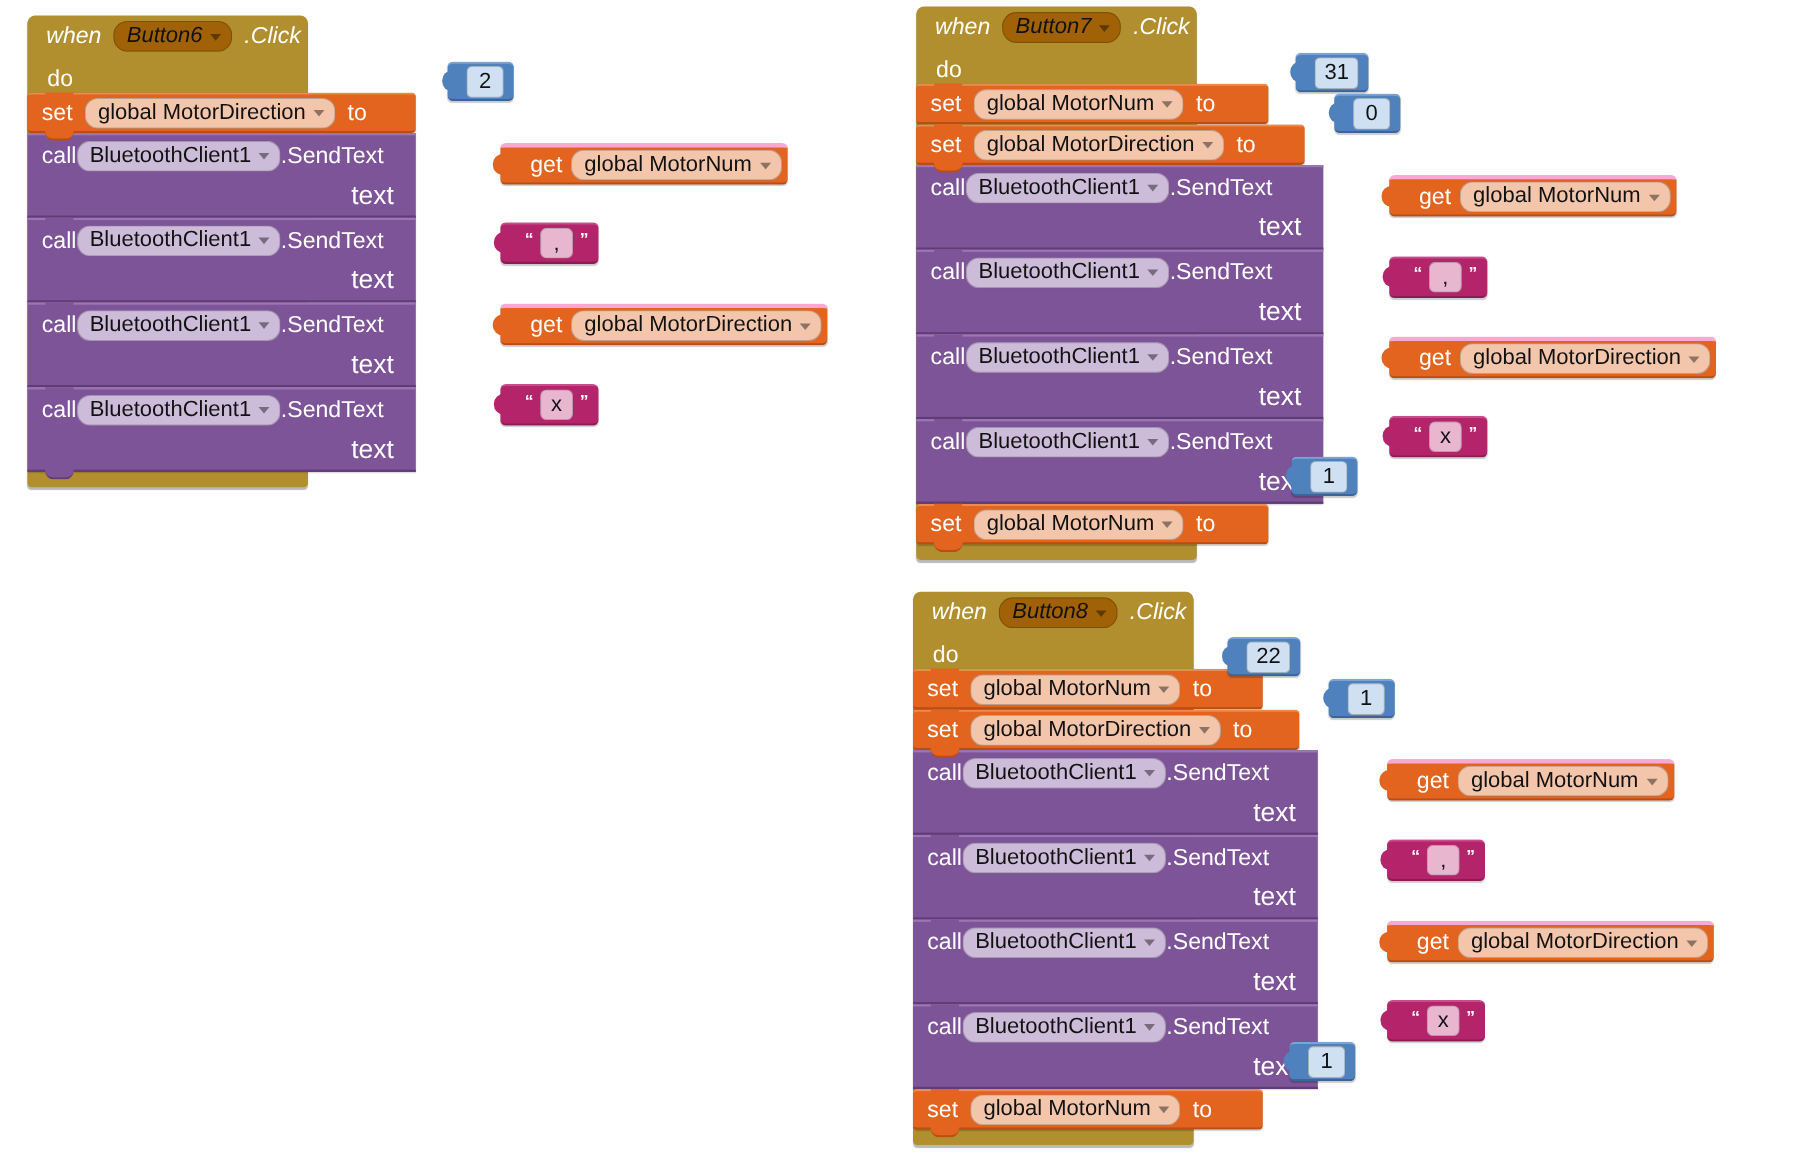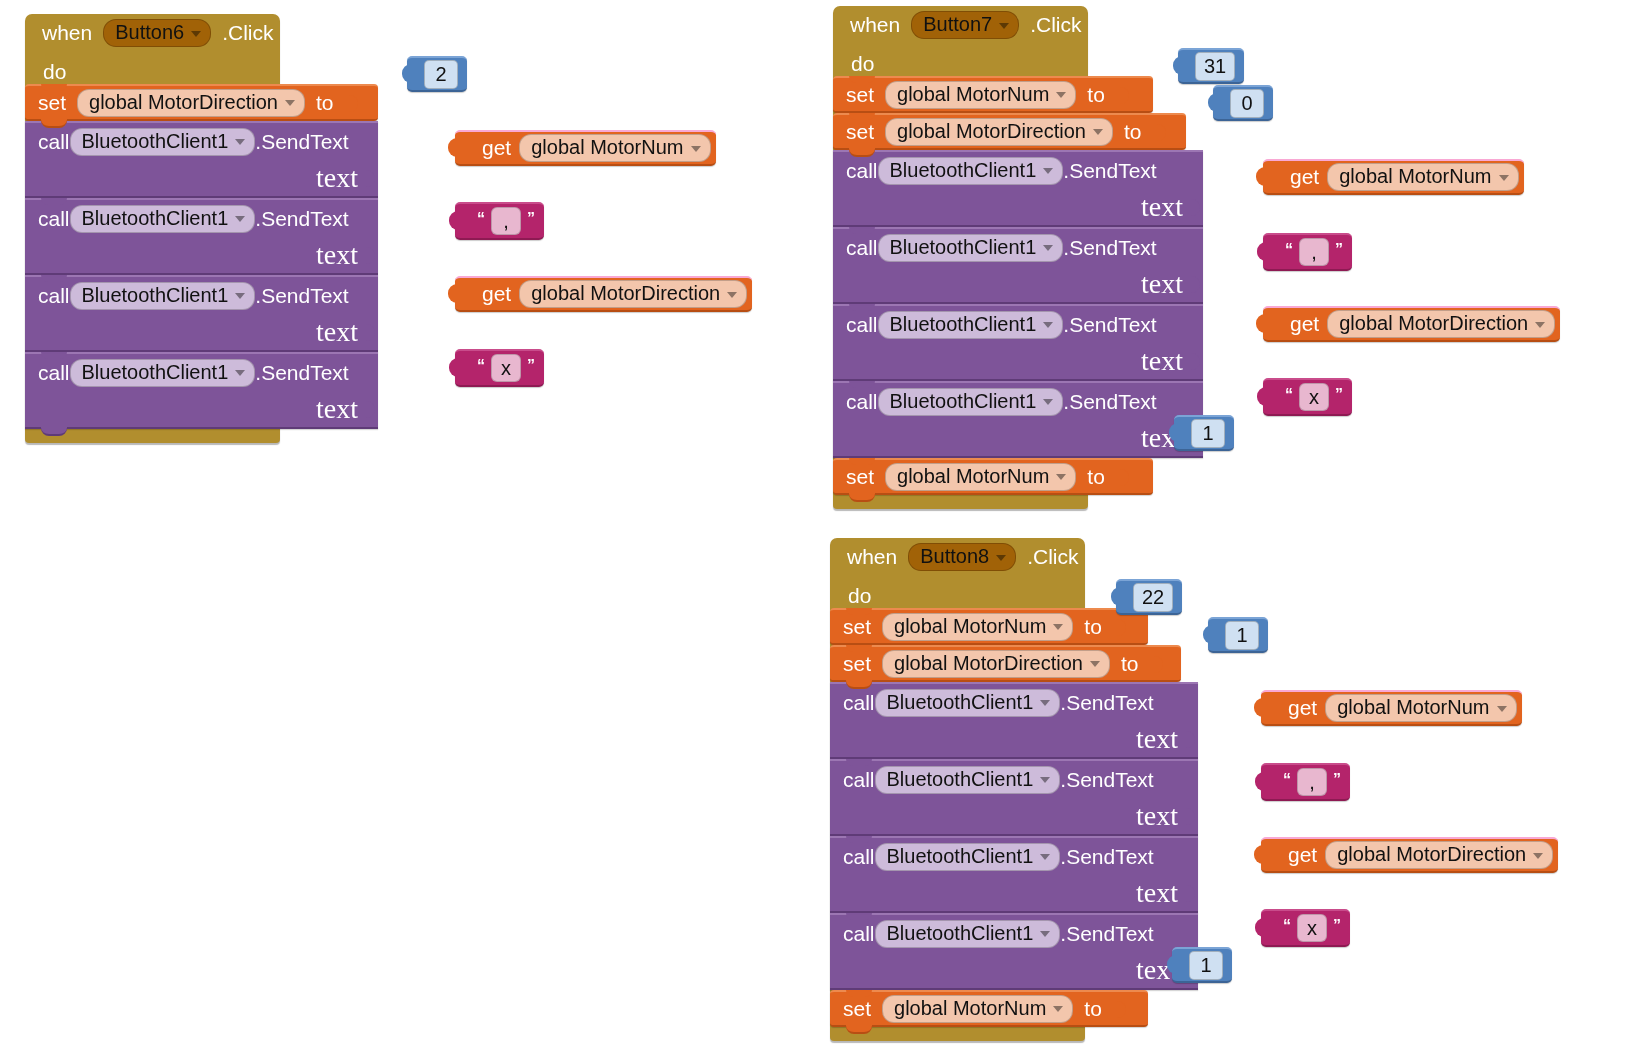--- a/index.html
+++ b/index.html
@@ -15,21 +15,21 @@
   
   .event{
     background:#B18E2E;
     border-radius:7px 7px 4px 4px;
     box-shadow:0 2px 1px rgba(0,0,0,.28);
     padding:0;
   }
   .event-head{
     display:flex;align-items:center;gap:11px;
     height:38px;padding:0 14px 0 17px;
-    color:#ffffff;font-size:21px;
+    color:#ffffff;font-size:21px;font-style:italic;
   }
   .event-body{
     display:flex;align-items:flex-start;
     padding:0 0 14px 0;
     flex-direction:column;
   }
   .do-label{
     color:#ffffff;font-size:21px;
     padding:8px 0 0 18px;width:54px;flex:none;
   }
@@ -87,21 +87,21 @@
   }
   .call-blk .notch-bot{background:#7E5499;border-bottom:2px solid #5F3B77;}
   .call-top{
     display:flex;align-items:center;
     height:37px;padding:0 12px 0 13px;
   }
   .call-arg{
     display:flex;align-items:center;justify-content:flex-end;
     height:36px;padding:0 0 0 12px;position:relative;
   }
-  .arg-label{font-size:28px;color:#ffffff;padding-right:4px;font-family:Liberation Serif, serif;}
+  .arg-label{font-size:24px;color:#ffffff;padding-right:4px;}
 
   
   .socket{
     width:14px;height:22px;flex:none;position:relative;margin-left:2px;
   }
   .socket::after{
     content:"";position:absolute;left:0;top:3px;
     width:11px;height:17px;border-radius:0 9px 9px 0;
     background:#ffffff;
   }
@@ -128,21 +128,21 @@
   }
   .num .plug::before{background:#4F81BD;}
   .num .numfield{
     background:#CFE0F2;border:1px solid rgba(0,0,0,.22);border-radius:5px;
     font-size:20px;color:#111;padding:0px 8px 1px;line-height:26px;min-width:16px;
     text-align:center;
   }
 
   
   .getv{
-    background:#E2641F;border-top:2px solid #f9a8d4;border-bottom:2px solid #B84E13;
+    background:#E2641F;border-top:4px solid #f9a8d4;border-bottom:2px solid #B84E13;
     border-radius:5px;height:32px;padding:0 5px 0 2px;gap:8px;text-align:center;
   }
   .getv .plug::before{background:#E2641F;}
   .getv .kw{color:#fff;font-size:21px;padding-left:4px;}
 
   
   .txt{
     background:#B4246B;border-top:2px solid #C94C8B;border-bottom:2px solid #8E1A53;
     border-radius:5px;height:34px;padding:0 9px 0 3px;gap:6px;
   }

